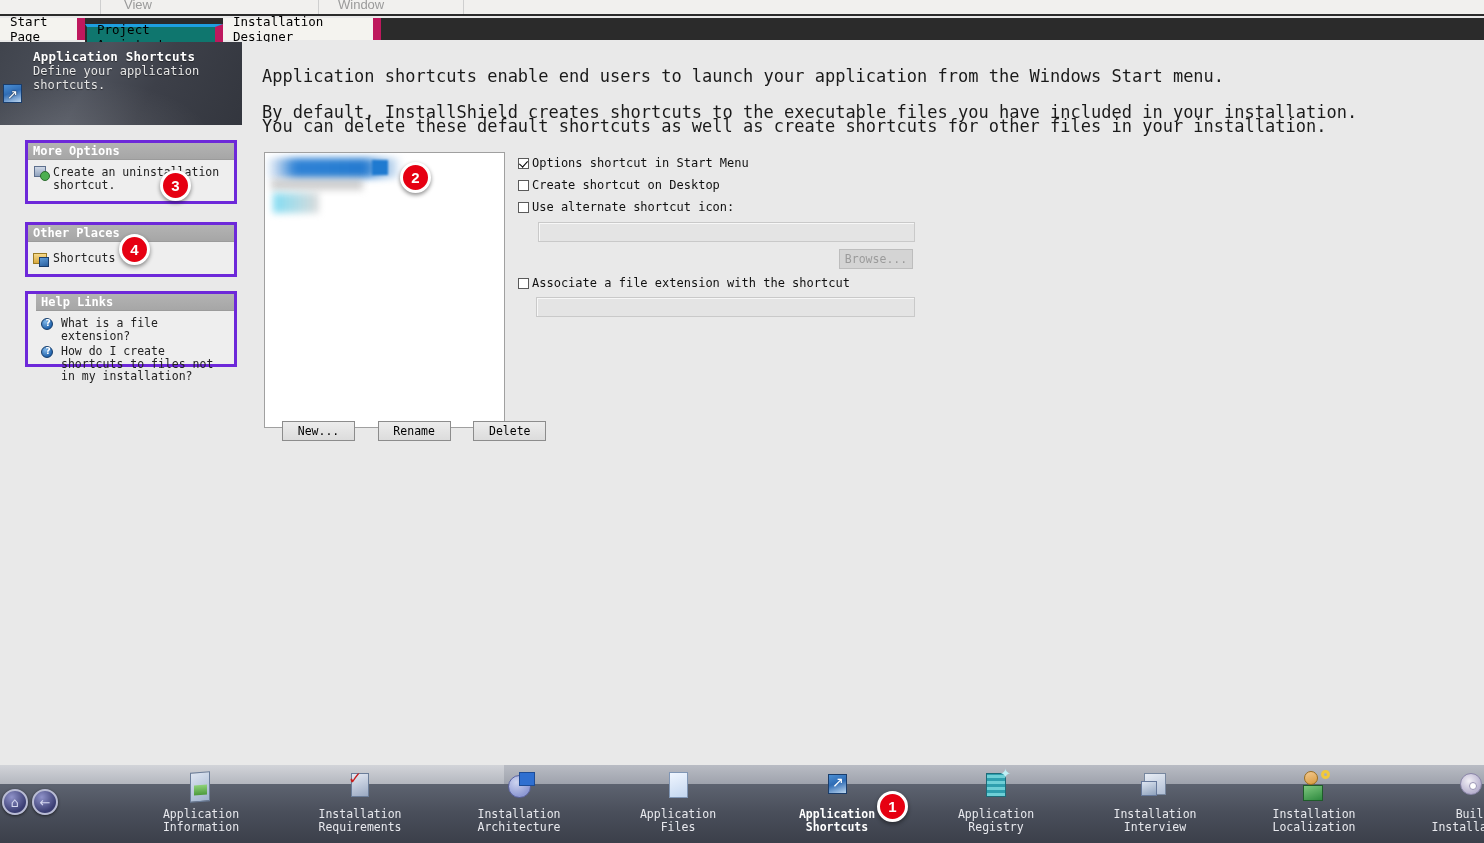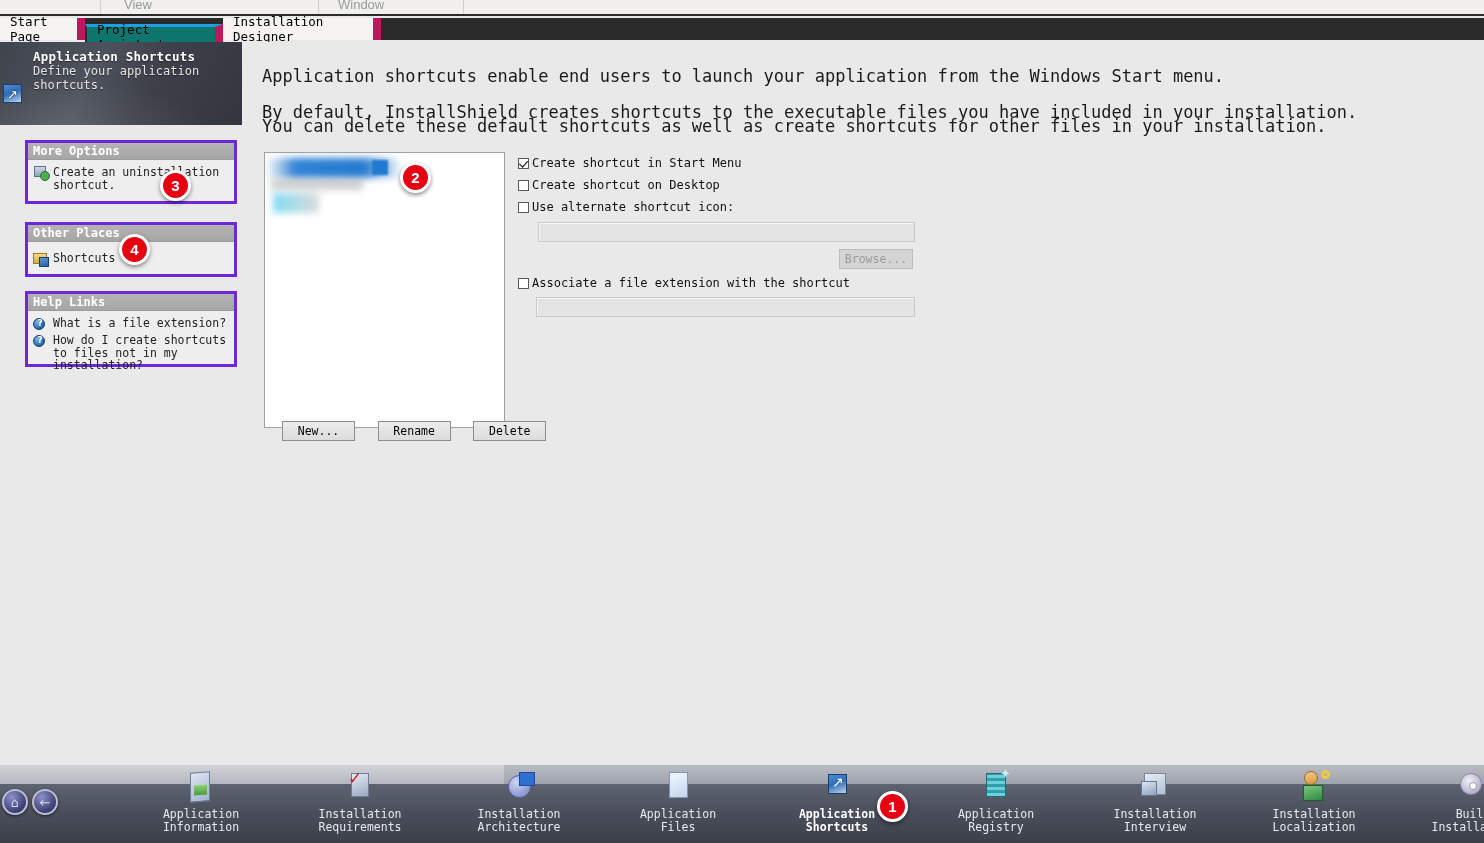--- a/index.html
+++ b/index.html
@@ -362,21 +362,21 @@
       <div class="panel-bd" style="height:32px;">
         <div class="prow" style="margin-top:4px;">
           <div class="ico16">
               <div class="ico-folder"></div>
             </div>
           <div class="ptxt">Shortcuts</div>
         </div>
       </div>
     </div>
 
-    <div class="panel" style="top:166px;">
+    <div class="panel" style="top:166px;padding-left:8px;">
       <div class="panel-hd">Help Links</div>
       <div class="panel-bd" style="height:53px;">
         <div class="prow">
           <div class="ico16">
               <div class="ico-help">
                 <span>?</span>
               </div>
             </div>
           <div class="ptxt">What is a file extension?</div>
         </div>
@@ -408,21 +408,21 @@
 
     <div class="btnrow">
       <div class="btn">New...</div>
       <div class="btn">Rename</div>
       <div class="btn">Delete</div>
     </div>
 
     <div class="chk-wrap" style="left:276px; top:114px;">
       <div class="chkline">
         <div class="chk checked"></div>
-        <div class="chklabel">Create shortcut in Start Menu</div>
+        <div class="chklabel">Options shortcut in Start Menu</div>
       </div>
       <div class="chkline">
         <div class="chk"></div>
         <div class="chklabel">Create shortcut on Desktop</div>
       </div>
       <div class="chkline">
         <div class="chk"></div>
         <div class="chklabel">Use alternate shortcut icon:</div>
       </div>
     </div>

